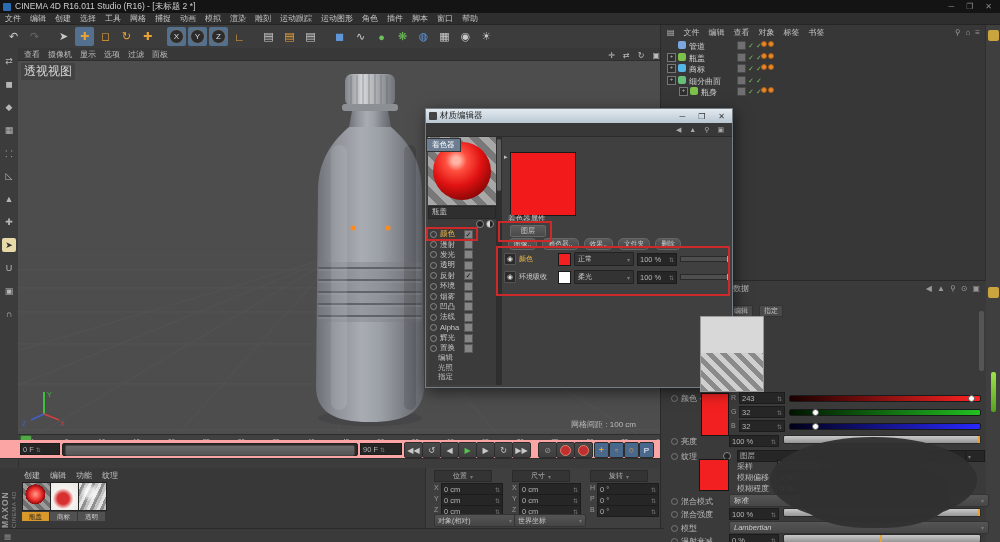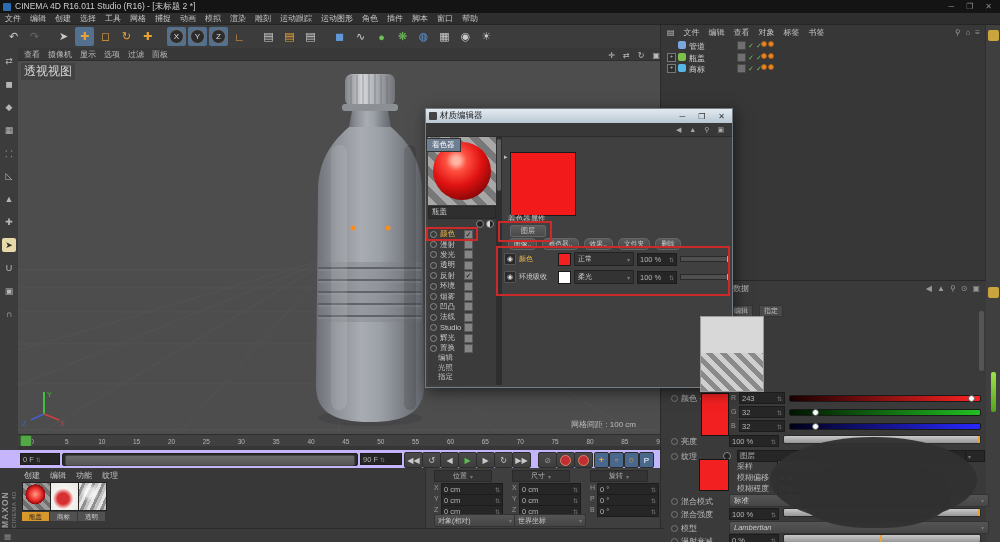--- a/index.html
+++ b/index.html
@@ -38,21 +38,21 @@
   .vp-grid-label{position:absolute;right:24px;bottom:4px;font-size:8px;color:#bdbdbd;}
   .vp-svg{position:absolute;left:0;top:12px;}
 
   
   .ruler{left:18px;top:434px;width:642px;height:12px;background:#404040;border-top:1px solid #2d2d2d;display:flex;justify-content:space-between;align-items:center;padding:0 7px;font-size:6.5px;color:#b5b5b5;position:absolute;}
   .ruler .tick{position:relative;width:14px;text-align:center;}
   .playhead{position:absolute;left:2px;top:1px;width:10px;height:10px;background:#55a848;border:1px solid #2e6b28;border-radius:2px;}
   .kfstrip{left:18px;top:446px;width:642px;height:4px;background:#363636;position:absolute;border-bottom:1px solid #2c2c2c;}
 
   
-  .transport{left:0;top:450px;width:660px;height:18px;background:#c4b5fd;position:absolute;border-bottom:1px solid #2d2d2d;}
+  .transport{left:0;top:440px;width:660px;height:18px;background:#fca5a5;position:absolute;border-bottom:1px solid #2d2d2d;}
   .field{background:#262626;border:1px solid #1c1c1c;color:#b5b5b5;font-size:7.5px;display:flex;align-items:center;padding:0 2px;gap:2px;}
   .spin{color:#777;font-size:6px;}
   .scrollbar{background:#2a2a2a;border:1px solid #202020;border-radius:2px;}
   .thumb{position:absolute;left:2px;top:1px;height:9px;background:linear-gradient(#6a6a6a,#555);border-radius:2px;width:288px;border:1px solid #454545;}
   .pbtn{position:absolute;top:2px;width:17px;height:14px;background:linear-gradient(#4a4a4a,#3e3e3e);border:1px solid #2c2c2c;border-radius:2px;display:flex;align-items:center;justify-content:center;font-size:8px;color:#c9c9c9;}
   .pbtn.bluebg{background:#49688c;}
   .rec{width:9px;height:9px;border-radius:50%;background:#c03030;border:1.5px solid #e0806a;}
   .oglyph{color:#e8a235;font-weight:bold;font-size:9px;}
 
   
@@ -580,21 +580,46 @@
             <span class="tagbox"></span>
             <span class="chk-g">✓</span>
             <span class="chk-g">✓</span>
           </span>
           <span class="odots">
             <span class="odot"></span>
             <span class="odot"></span>
           </span>
         </div>
 
-
+        <div class="orow exp">
+          <span class="oexp">+</span>
+          <span class="oicon" style="background: rgb(102, 192, 122);"></span>
+          <span>细分曲面</span>
+          <span class="o-tags">
+            <span class="tagbox"></span>
+            <span class="chk-g">✓</span>
+            <span class="chk-g">✓</span>
+          </span>
+
+        </div>
+
+        <div class="orow exp dots indented">
+          <span class="oexp">+</span>
+          <span class="oicon" style="background: rgb(124, 194, 74);"></span>
+          <span>瓶身</span>
+          <span class="o-tags">
+            <span class="tagbox"></span>
+            <span class="chk-g">✓</span>
+            <span class="chk-g">✓</span>
+          </span>
+          <span class="odots">
+            <span class="odot"></span>
+            <span class="odot"></span>
+          </span>
+        </div>
 
       </div>
   </div>
 
   <div class="rightstrip">
     <span class="stripicon" style="top:5px;"></span>
     <span class="stripicon" style="top:262px;"></span>
   </div>
 
   <div class="attrmgr">
@@ -828,21 +853,21 @@
           </div>
 
           <div class="me-ch">
             <span class="dot"></span>
             <span class="lbl">法线</span>
             <span class="chk"></span>
           </div>
 
           <div class="me-ch">
             <span class="dot"></span>
-            <span class="lbl">Studio</span>
+            <span class="lbl">Alpha</span>
             <span class="chk"></span>
           </div>
 
           <div class="me-ch">
             <span class="dot"></span>
             <span class="lbl">辉光</span>
             <span class="chk"></span>
           </div>
 
           <div class="me-ch">

